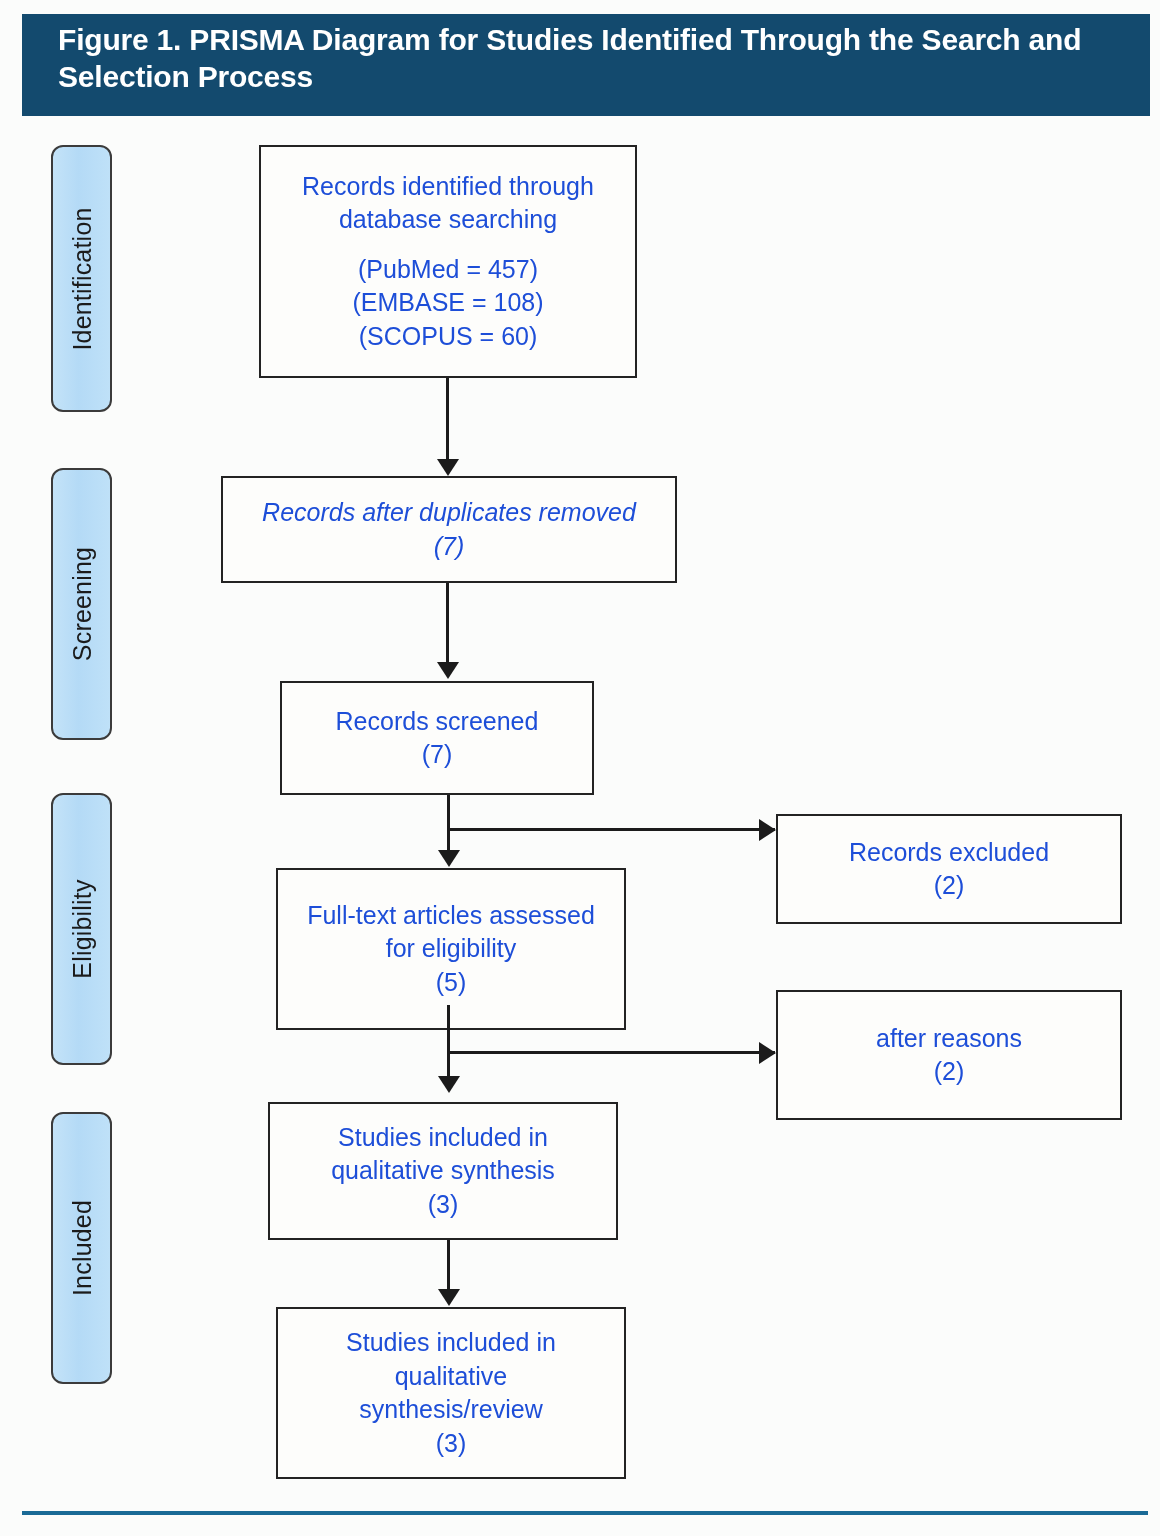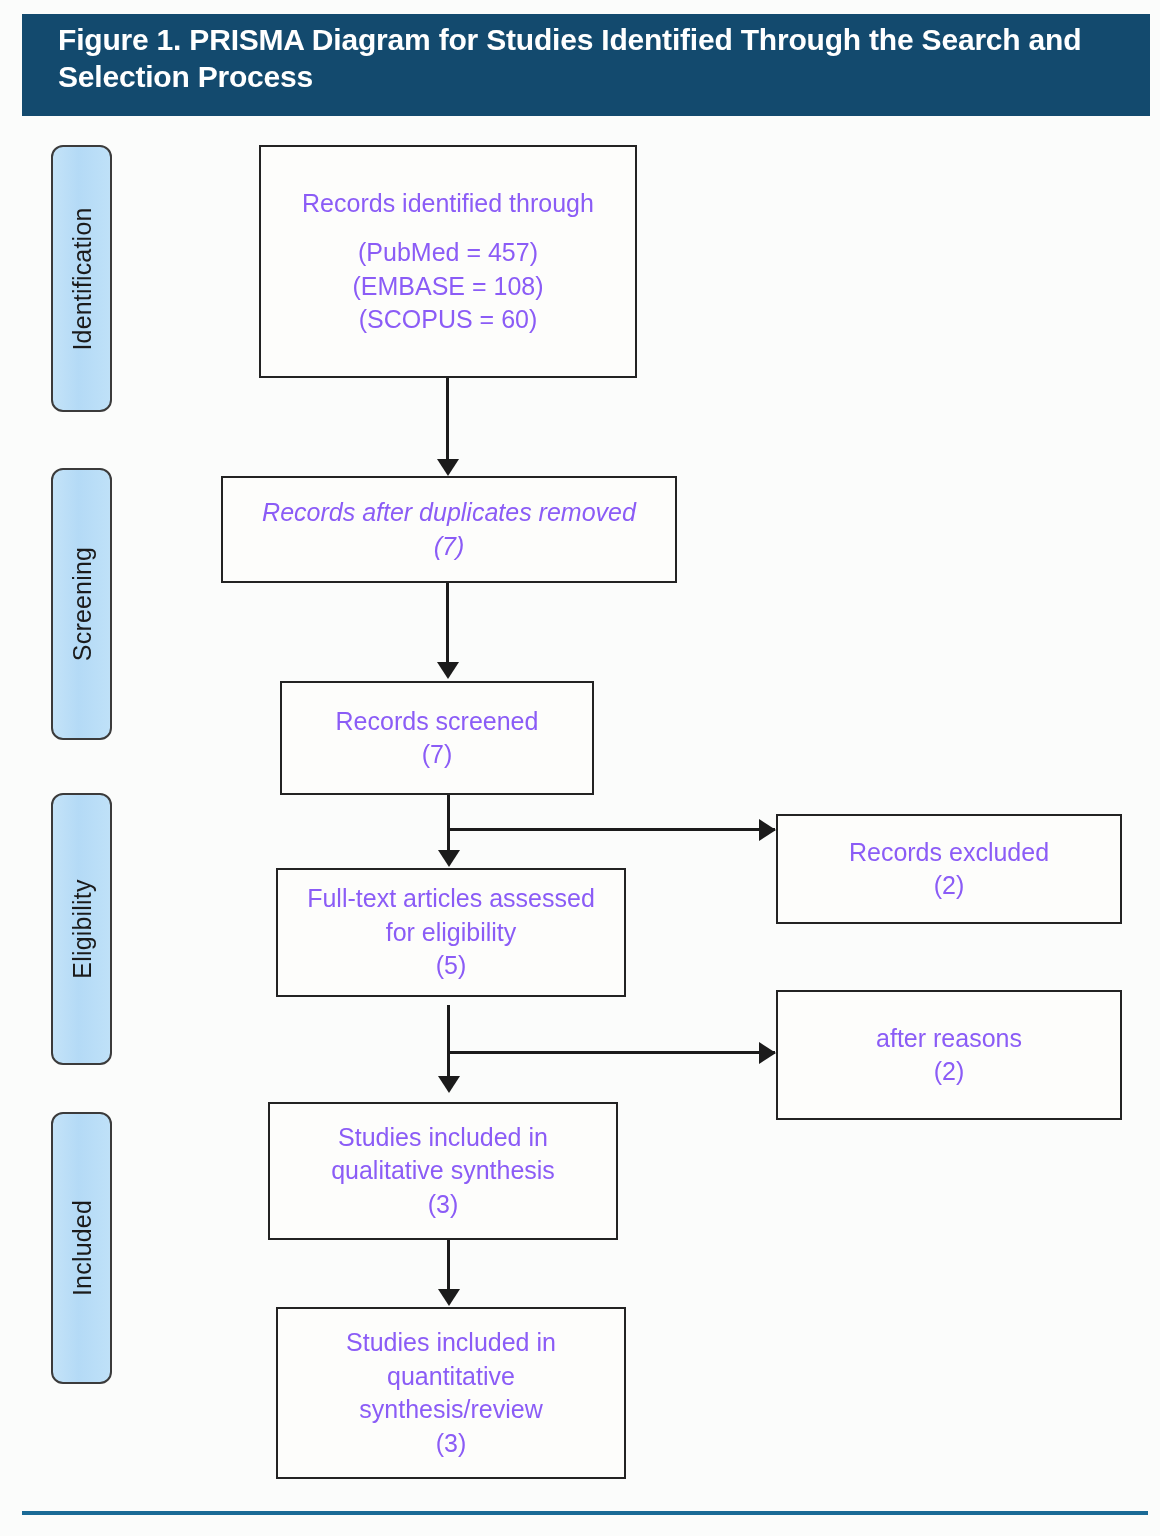--- a/index.html
+++ b/index.html
@@ -50,21 +50,21 @@
     background:#fdfdfb;
     border:2.5px solid #232323;
     box-sizing:border-box;
     display:flex;
     flex-direction:column;
     align-items:center;
     justify-content:center;
     text-align:right;
     font-size:25px;
     line-height:1.34;
-    color:#8b5cf6;
+    color:#1d4ed8;
     padding:4px 12px;
   }
   .flow-box .line{display:block;white-space:nowrap;}
   .flow-box .gap{height:16px;}
   
   .vline{position:absolute;width:3px;background:#1b1b1b;}
   .hline{position:absolute;height:3px;background:#1b1b1b;}
   .arrow-down{
     position:absolute;width:0;height:0;
     border-left:11px solid transparent;
@@ -103,20 +103,21 @@
   <div class="phase-pill" style="left:51px;top:793px;height:272px;">
     <span class="pill-label">Eligibility</span>
   </div>
 
   <div class="phase-pill" style="left:51px;top:1112px;height:272px;">
     <span class="pill-label">Included</span>
   </div>
 
   <div class="flow-box" style="left:259px;top:145px;width:378px;height:233px;">
     <span class="line">Records identified through</span>
+    <span class="line">database searching</span>
     <span class="gap"></span>
     <span class="line">(PubMed = 457)</span>
     <span class="line">(EMBASE = 108)</span>
     <span class="line">(SCOPUS = 60)</span>
   </div>
 
   <div class="vline" style="left:446px;top:378px;height:84px;"></div>
   <div class="arrow-down" style="left:437px;top:459px;"></div>
 
   <div class="flow-box" style="left:221px;top:476px;width:456px;height:107px;font-style:italic;">
@@ -135,21 +136,21 @@
   <div class="vline" style="left:447px;top:795px;height:58px;"></div>
   <div class="arrow-down" style="left:438px;top:850px;"></div>
   <div class="hline" style="left:447px;top:828px;width:328px;"></div>
   <div class="arrow-right" style="left:759px;top:819px;"></div>
 
   <div class="flow-box" style="left:776px;top:774px;width:346px;height:110px;margin-top:40px;">
     <span class="line">Records excluded</span>
     <span class="line">(2)</span>
   </div>
 
-  <div class="flow-box" style="left:276px;top:868px;width:350px;height:129px;">
+  <div class="flow-box" style="left:276px;top:868px;width:350px;height:162px;">
     <span class="line">Full-text articles assessed</span>
     <span class="line">for eligibility</span>
     <span class="line">(5)</span>
   </div>
 
   <div class="vline" style="left:447px;top:1005px;height:74px;"></div>
   <div class="arrow-down" style="left:438px;top:1076px;"></div>
   <div class="hline" style="left:447px;top:1051px;width:328px;"></div>
   <div class="arrow-right" style="left:759px;top:1042px;"></div>
 
@@ -162,20 +163,20 @@
     <span class="line">Studies included in</span>
     <span class="line">qualitative synthesis</span>
     <span class="line">(3)</span>
   </div>
 
   <div class="vline" style="left:447px;top:1240px;height:55px;"></div>
   <div class="arrow-down" style="left:438px;top:1289px;"></div>
 
   <div class="flow-box" style="left:276px;top:1307px;width:350px;height:172px;">
     <span class="line">Studies included in</span>
-    <span class="line">quantitative</span>
+    <span class="line">qualitative</span>
     <span class="line">synthesis/review</span>
     <span class="line">(3)</span>
   </div>
 
 </div>
 
 <div id="footer-rule"></div>
 
 </body></html>

